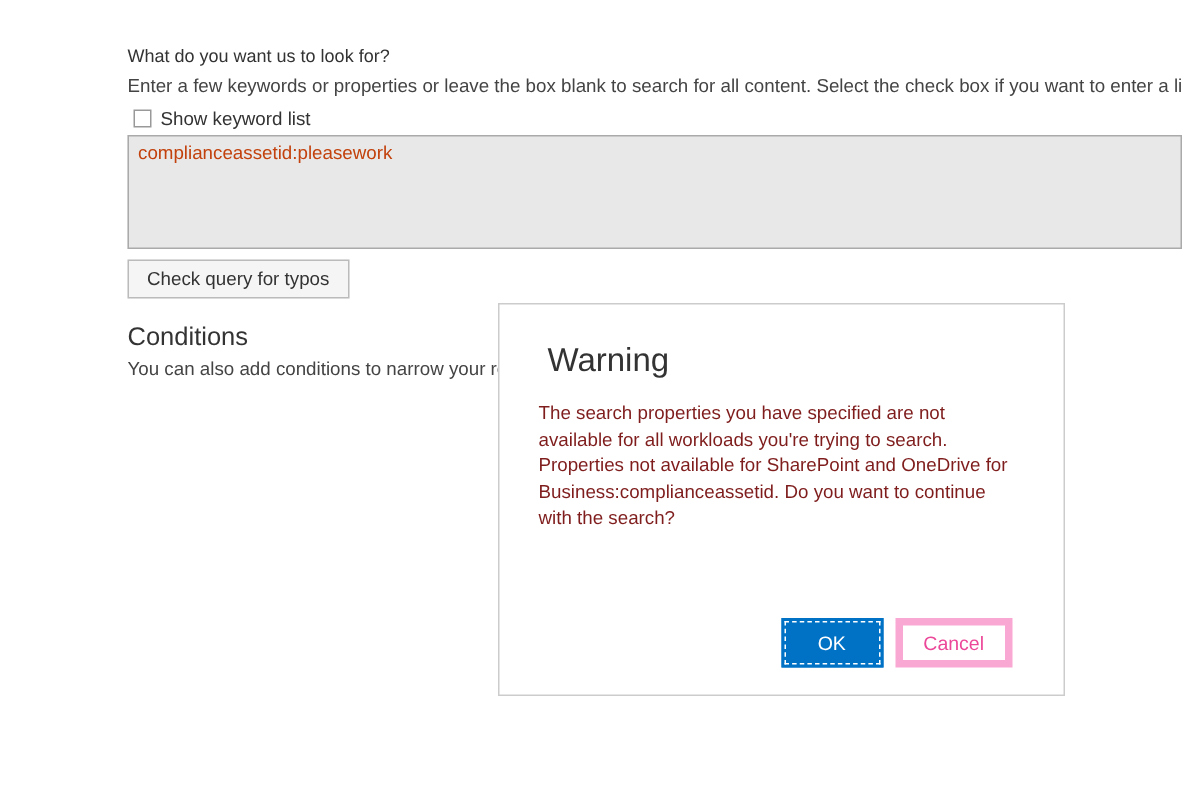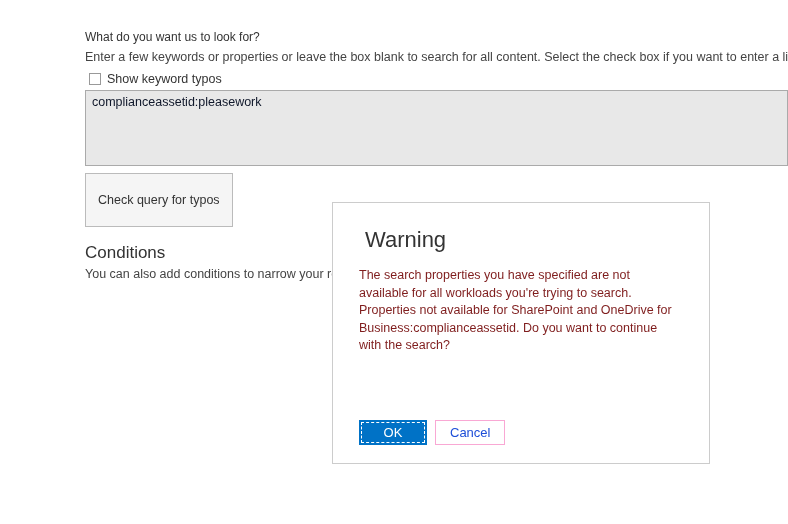--- a/index.html
+++ b/index.html
@@ -50,28 +50,28 @@
       font-size: 12.5px;
       color: #333;
     }
     .query-box {
       width: 703px;
       height: 76px;
       border: 1px solid #aaa;
       background: #e8e8e8;
       padding: 4px 6px;
       font-size: 12.5px;
-      color: #0f172a;
+      color: #c2410c;
       font-family: inherit;
       resize: none;
       outline: none;
     }
     .check-typos-btn {
       margin-top: 4px;
-      padding: 19px 12px;
+      padding: 5px 12px;
       font-size: 12.5px;
       background: #f5f5f5;
       border: 1px solid #bbb;
       color: #333;
       cursor: pointer;
     }
     .conditions-heading {
       font-size: 17px;
       font-weight: 300;
       color: #333;
@@ -102,51 +102,51 @@
       padding-left: 6px;
     }
     .dialog-body {
       font-size: 12.5px;
       color: #7f1d1d;
       line-height: 1.4;
       flex: 1;
     }
     .dialog-buttons {
       display: flex;
-      justify-content: flex-start;
+      justify-content: flex-end;
       gap: 8px;
       margin-top: 28px;
     }
     .btn {
       min-width: 68px;
       padding: 4px 14px;
       font-size: 13px;
-      border: 1px solid #f9a8d4;
+      border: 5px solid #f9a8d4;
       background: #fff;
-      color: #1d4ed8;
+      color: #ec4899;
       cursor: pointer;
       text-align: center;
     }
     .btn-primary {
       background: #0072c6;
       border: 1px solid #0072c6;
       color: #fff;
       outline: 1px dashed #fff;
       outline-offset: -3px;
     }
   </style>
 </head>
 <body>
 
 <div class="page">
   <div class="heading">What do you want us to look for?</div>
   <div class="subtext">Enter a few keywords or properties or leave the box blank to search for all content. Select the check box if you want to enter a list of k</div>
   <div class="checkbox-row">
     <span class="checkbox"></span>
-    <span class="checkbox-label">Show keyword typos</span>
+    <span class="checkbox-label">Show keyword list</span>
   </div>
   <textarea class="query-box" style="">complianceassetid:pleasework</textarea>
   <div>
     <button class="check-typos-btn">Check query for typos</button>
   </div>
   <div class="conditions-heading">Conditions</div>
   <div class="conditions-sub">You can also add conditions to narrow your res</div>
 </div>
 
 <div class="dialog">

